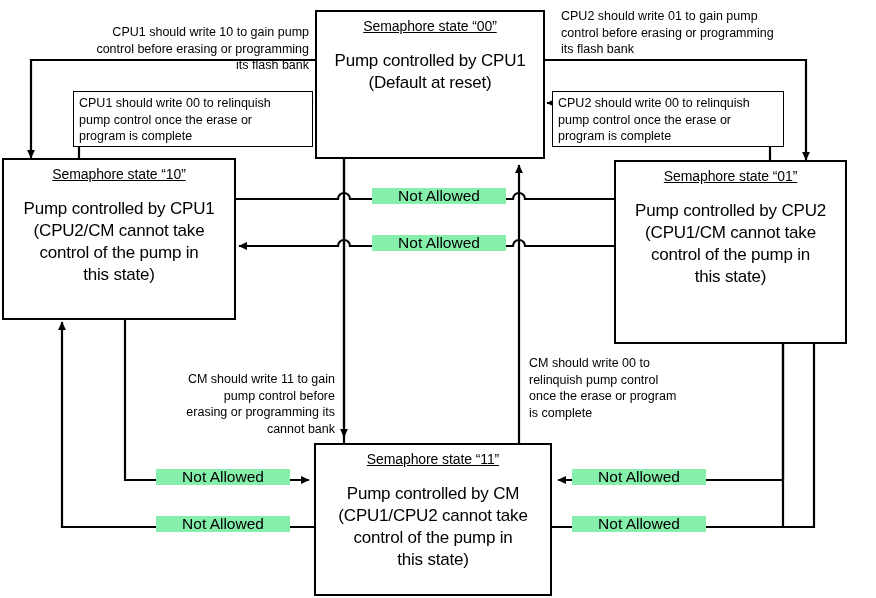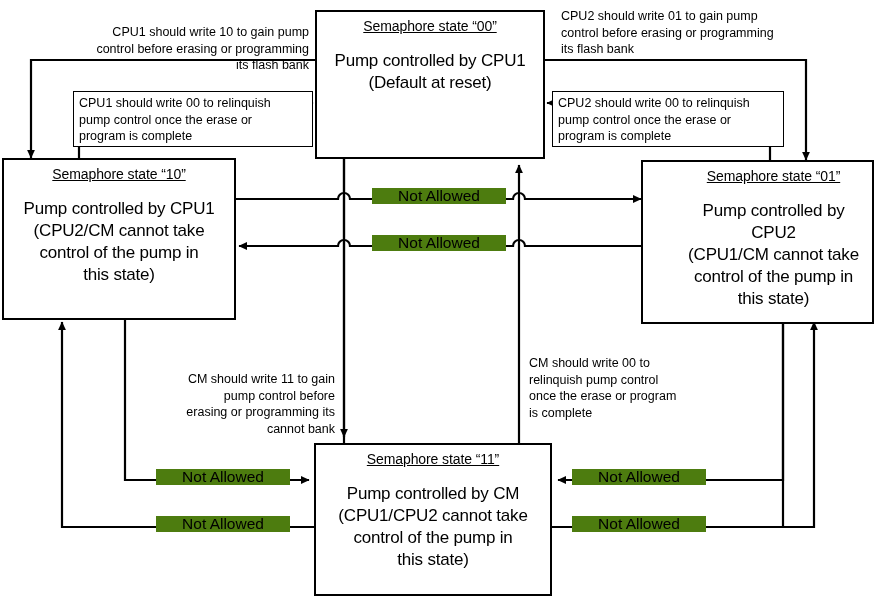--- a/index.html
+++ b/index.html
@@ -47,21 +47,21 @@
     padding:3px 5px 3px 5px;
   }
   .note.no-border{border:none;background:transparent;}
   .note.ar{text-align:right;margin-top:16px;}
   .note.al{text-align:left;}
 
   .edge-label{
     position:absolute;
     font-size:15.5px;
     color:#000;
-    background:#4d7c0f;
+    background:#86efac;
     text-align:center;
     line-height:1;
     padding:0 5px;
     white-space:nowrap;
   }
 </style>
 </head>
 <body>
 
 <div id="root">
@@ -114,21 +114,21 @@
   <div class="state-box" style="left:2px;top:158px;width:234px;height:162px;">
     <div class="state-title">Semaphore state “10”</div>
     <div class="state-body">
       <div>Pump controlled by CPU1</div>
       <div>(CPU2/CM cannot take</div>
       <div>control of the pump in</div>
       <div>this state)</div>
     </div>
   </div>
 
-  <div class="state-box" style="left:641px;top:160px;width:233px;height:164px;padding-left:40px;">
+  <div class="state-box" style="left:614px;top:160px;width:233px;height:184px;">
     <div class="state-title">Semaphore state “01”</div>
     <div class="state-body">
       <div>Pump controlled by CPU2</div>
       <div>(CPU1/CM cannot take</div>
       <div>control of the pump in</div>
       <div>this state)</div>
     </div>
   </div>
 
   <div class="state-box" style="left:314px;top:443px;width:238px;height:153px;">

